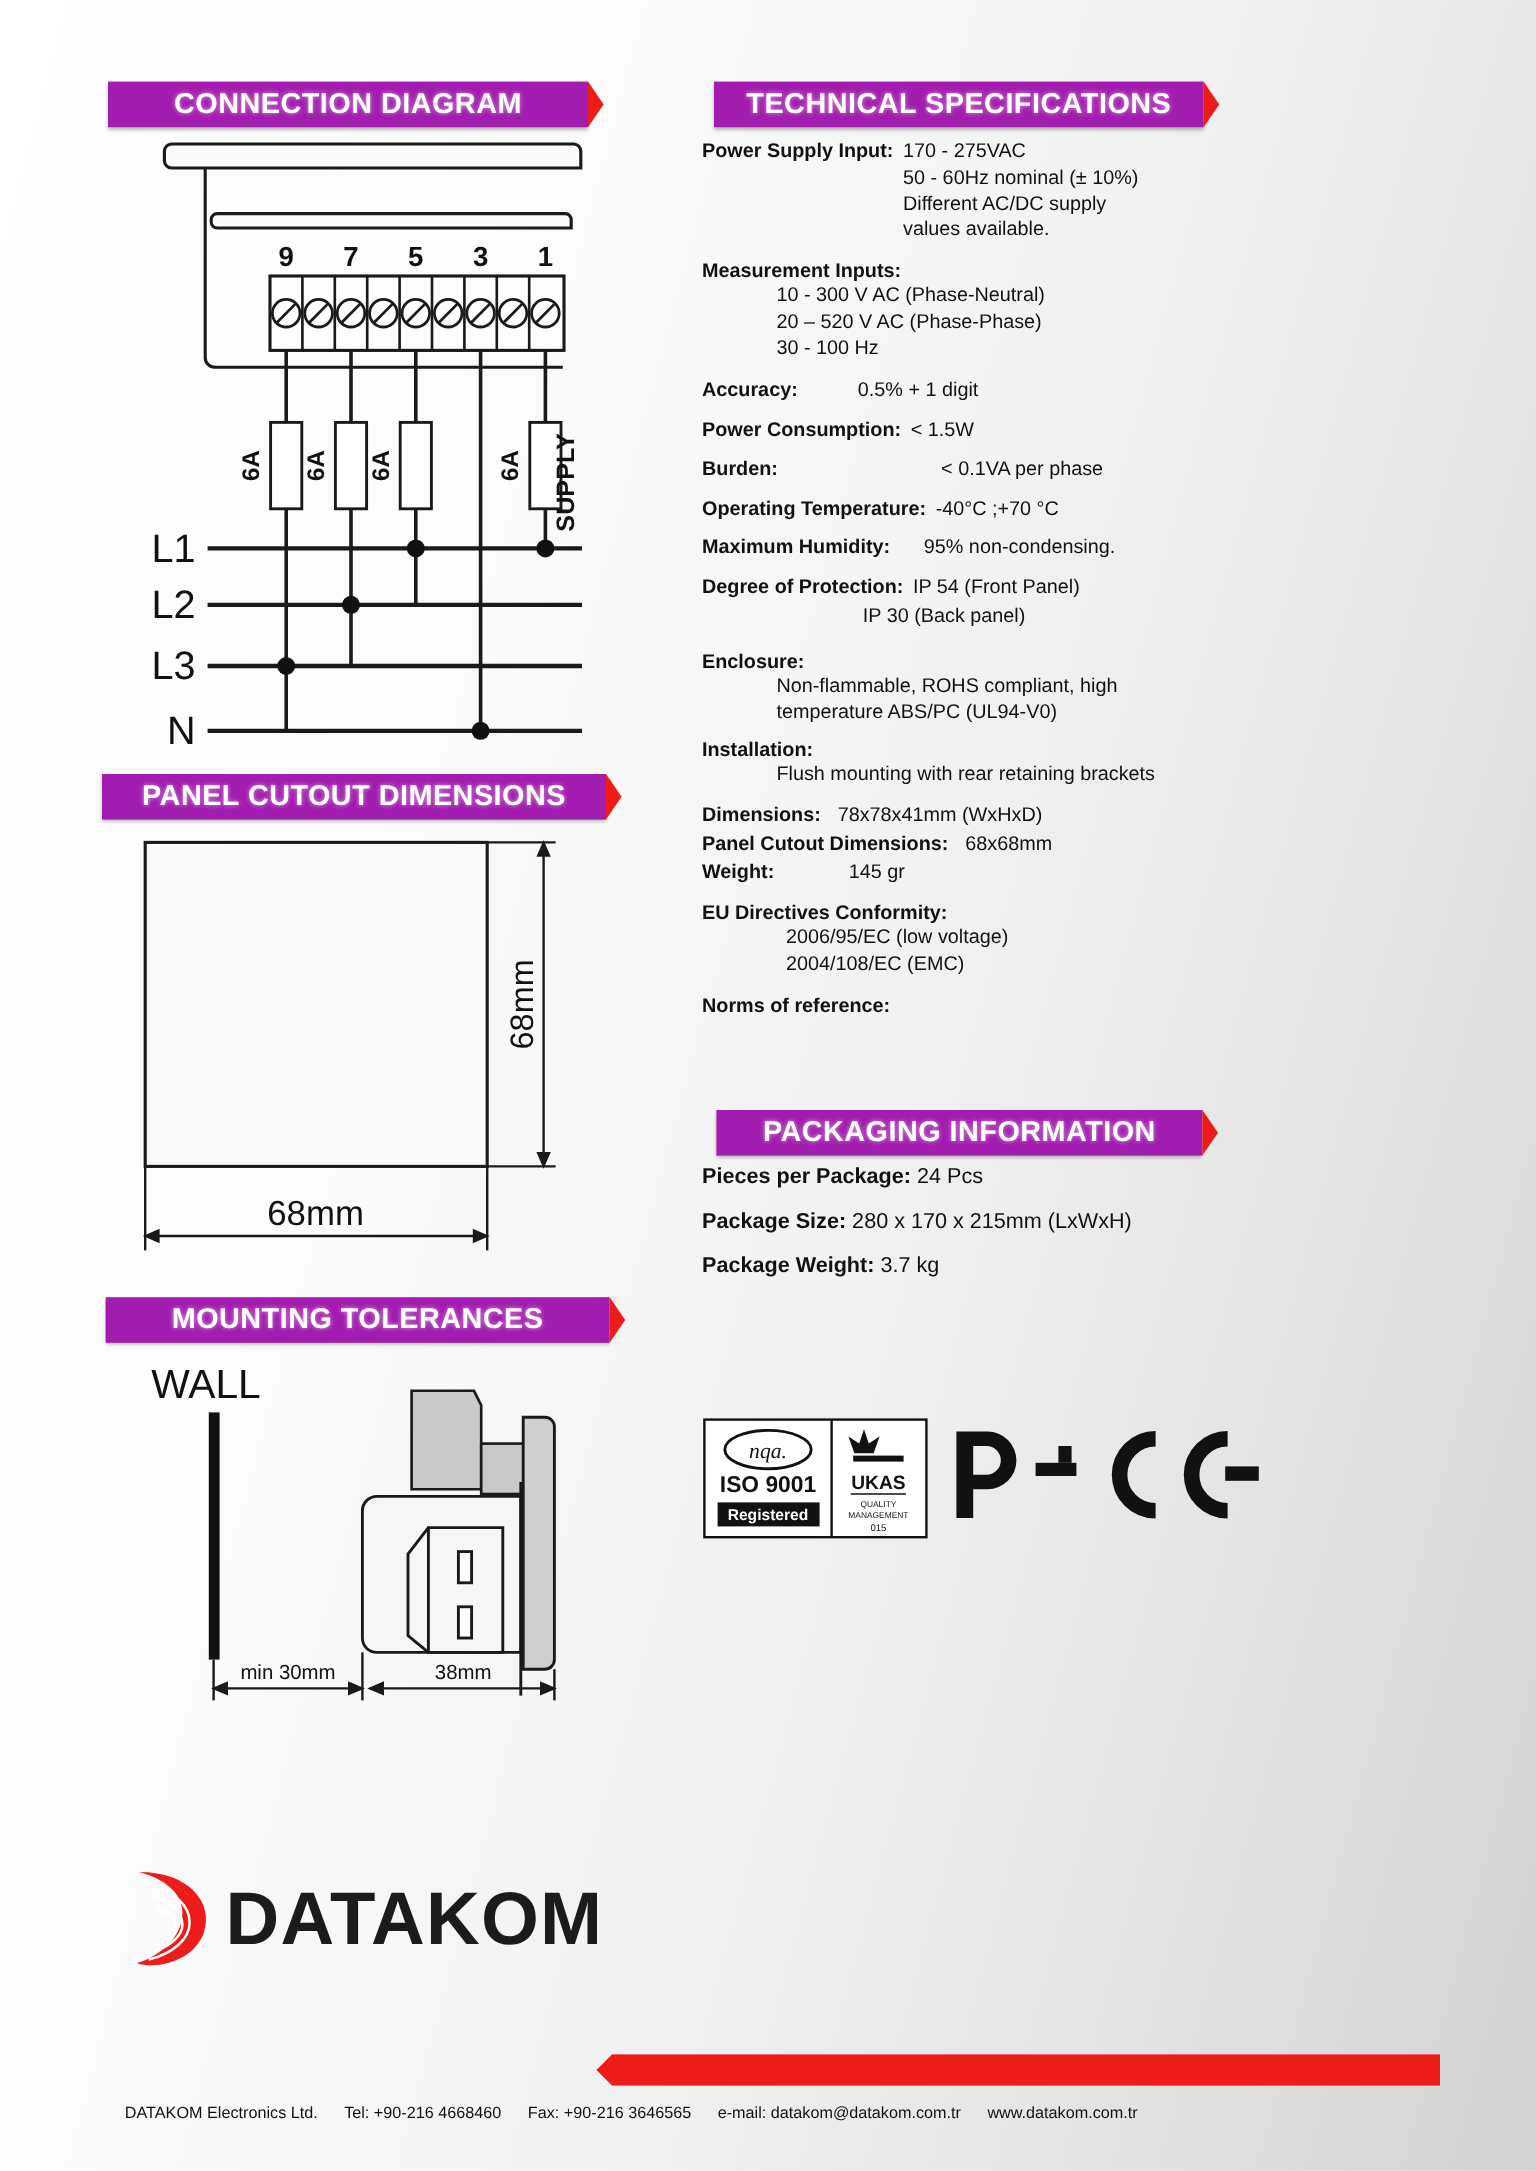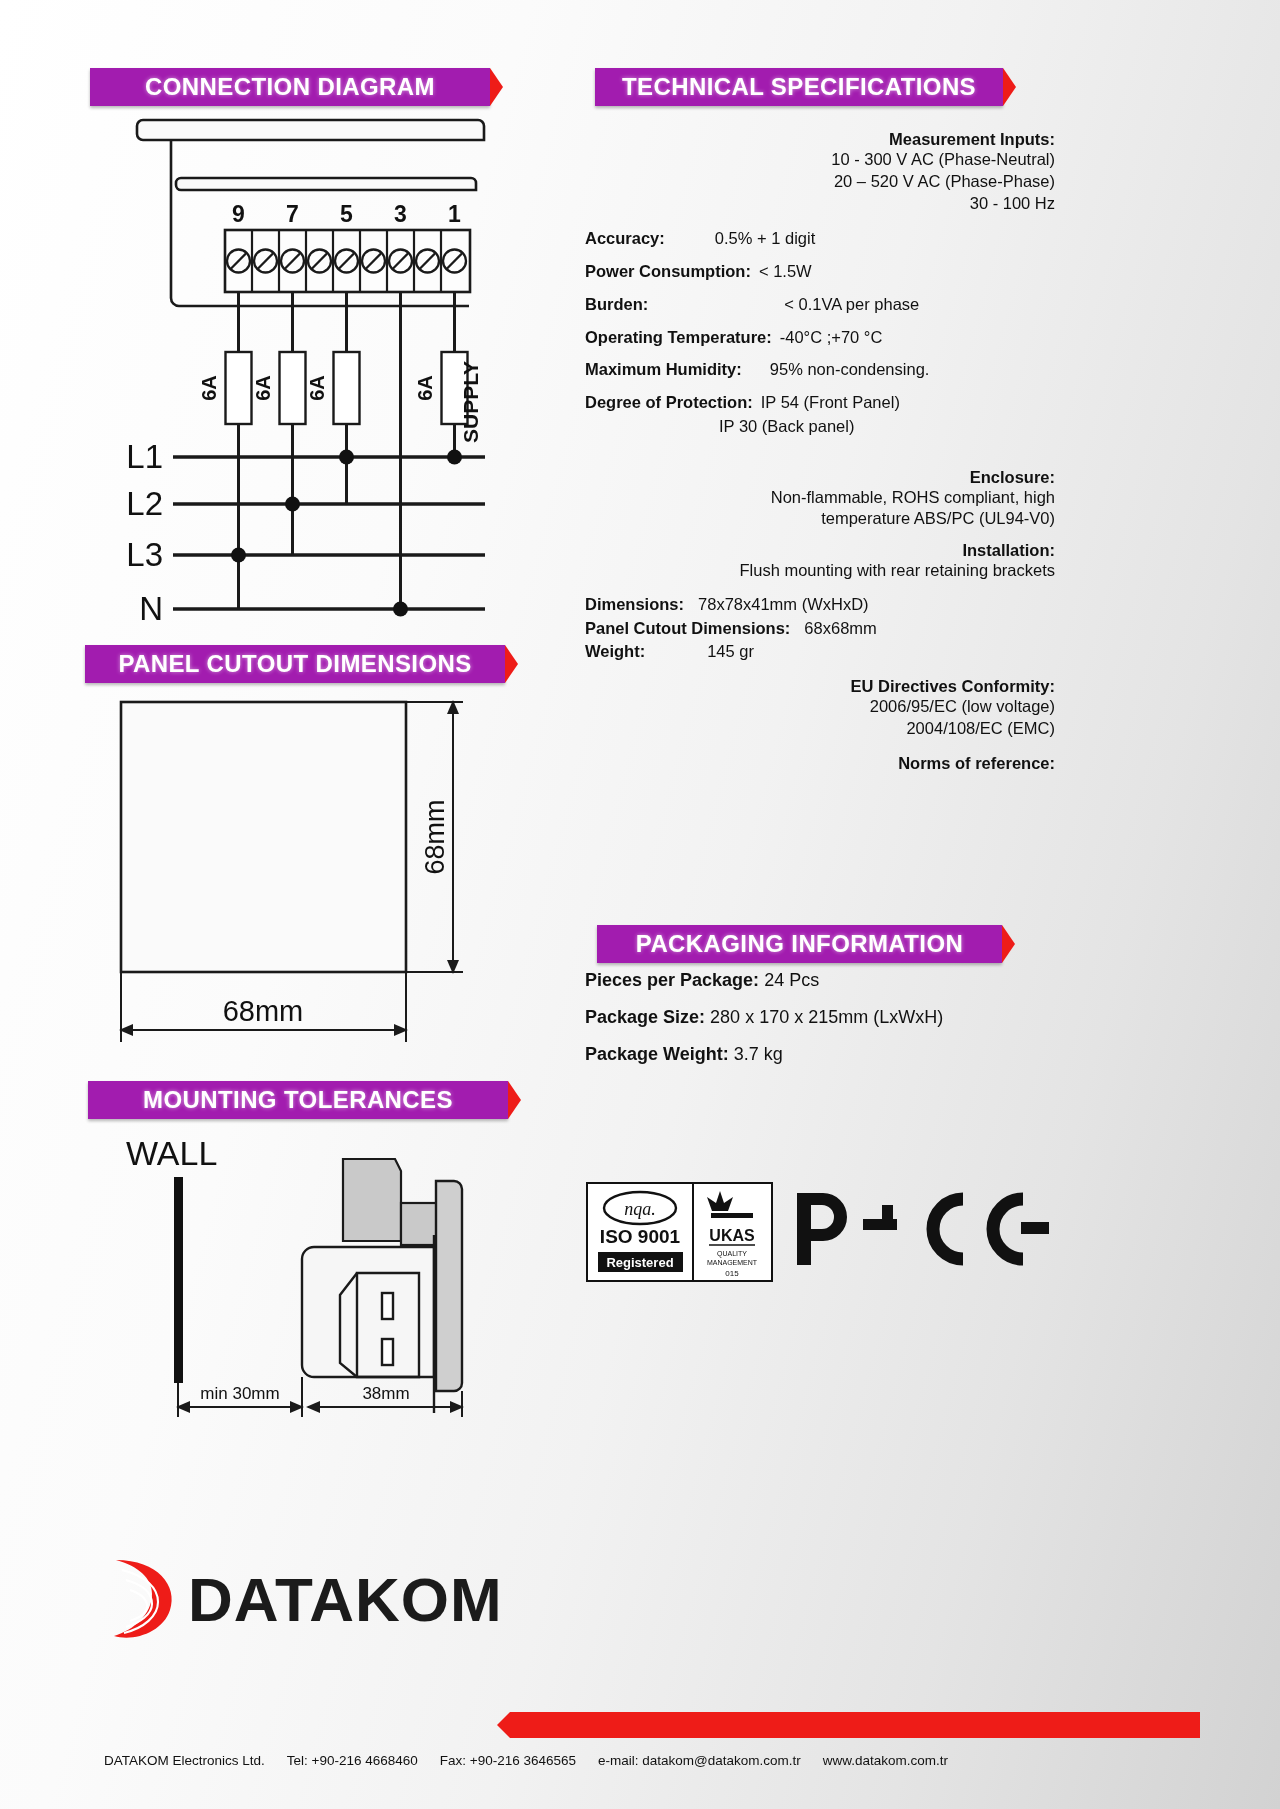--- a/index.html
+++ b/index.html
@@ -25,21 +25,21 @@
   .banner span{
     color:#fff;font-weight:bold;font-size:24px;letter-spacing:.4px;
     text-shadow:0 0 4px rgba(255,255,255,.55);white-space:nowrap;
   }
 
   
   .spec-wrap{position:absolute;left:585px;top:116px;width:470px;}
   .row{display:flex;margin-bottom:11px;line-height:1.32;}
   .lbl{font-weight:bold;font-size:16.5px;white-space:nowrap;}
   .val{font-size:16.5px;margin-left:8px;}
-  .blk{margin-bottom:11px;text-align:right;}
+  .blk{margin-bottom:11px;}
   .blk .h{font-weight:bold;font-size:16.5px;}
   .blk .b{font-size:16.5px;padding-left:62px;line-height:1.32;}
   .tight{margin-bottom:2px;}
   .ind-right{padding-left:134px;font-size:16.5px;line-height:1.32;}
 
   .pkg-wrap{position:absolute;left:585px;top:970px;width:470px;}
   .pkg-row{margin-bottom:16px;font-size:18px;}
   .pkg-row b{font-weight:bold;}
 
   
@@ -259,20 +259,29 @@
       <text x="276" y="274" text-anchor="middle" font-family="Liberation Sans, sans-serif" font-size="17" fill="#111">38mm</text>
     </svg>
   </div>
 
   <div class="banner" style="left:595px;top:68px;width:408px;">
     <span>TECHNICAL SPECIFICATIONS</span>
   </div>
 
   <div class="spec-wrap">
 
+    <div class="row">
+      <div class="lbl">Power Supply Input:</div>
+      <div class="val">
+        <div>170 - 275VAC</div>
+        <div>50 - 60Hz nominal (± 10%)</div>
+        <div>Different AC/DC supply</div>
+        <div>values available.</div>
+      </div>
+    </div>
 
     <div class="blk" style="margin-top:14px;">
       <div class="h">Measurement Inputs:</div>
       <div class="b">
         <div>10 - 300 V AC (Phase-Neutral)</div>
         <div>20 – 520 V AC (Phase-Phase)</div>
         <div>30 - 100 Hz</div>
       </div>
     </div>
 
@@ -298,21 +307,21 @@
 
     <div class="row">
       <div class="lbl">Maximum Humidity:</div>
       <div class="val" style="margin-left:28px;">95% non-condensing.</div>
     </div>
 
     <div class="row tight">
       <div class="lbl">Degree of Protection:</div>
       <div class="val">IP 54 (Front Panel)</div>
     </div>
-    <div class="ind-right" style="margin-bottom:30px;">IP 30 (Back panel)</div>
+    <div class="ind-right" style="margin-bottom:18px;">IP 30 (Back panel)</div>
 
     <div class="blk">
       <div class="h">Enclosure:</div>
       <div class="b" style="padding-left:62px;">
         <div>Non-flammable, ROHS compliant, high</div>
         <div>temperature ABS/PC (UL94-V0)</div>
       </div>
     </div>
 
     <div class="blk">

